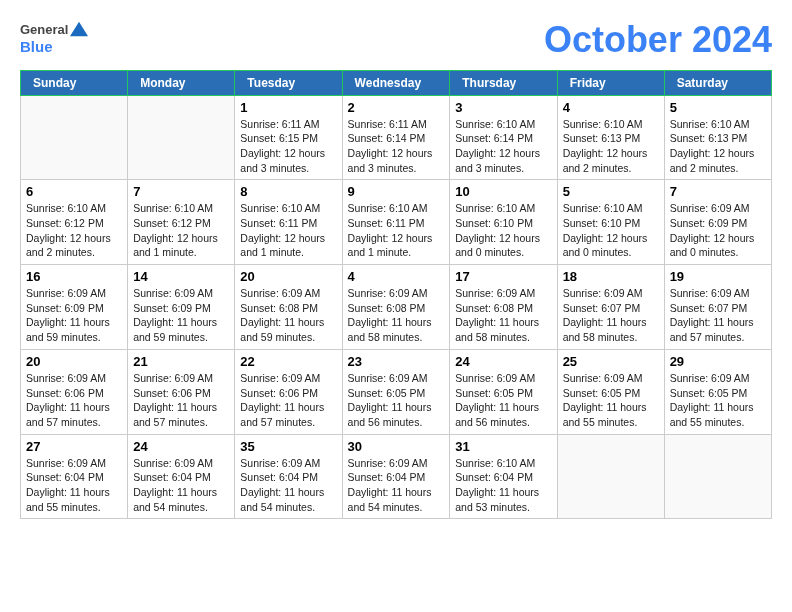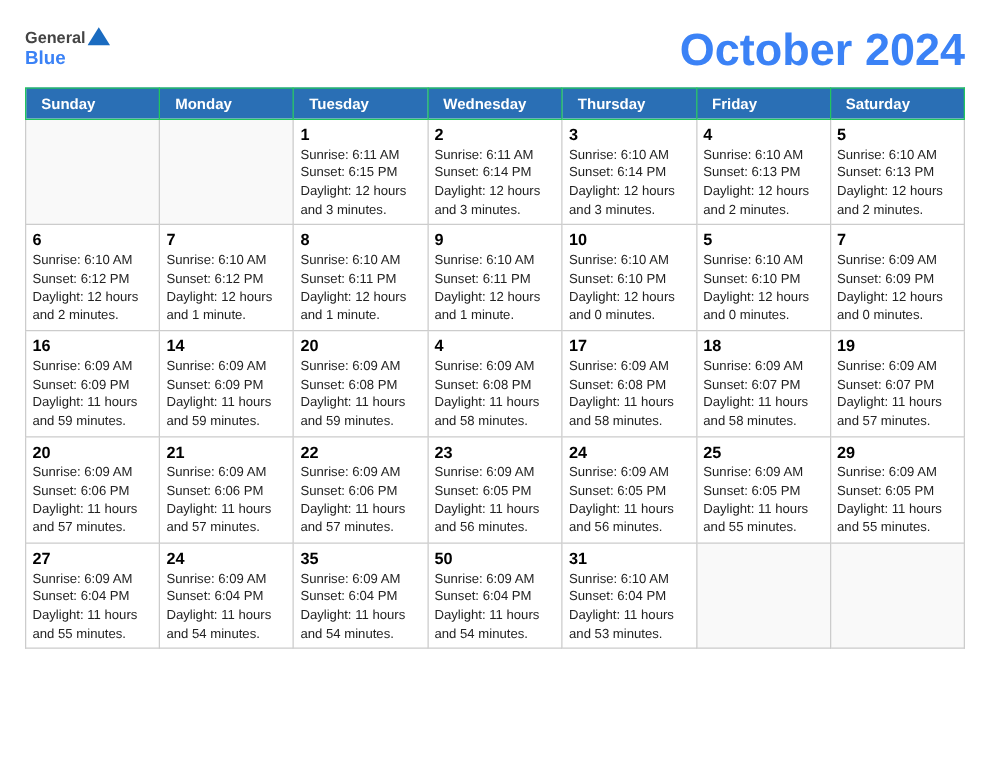--- a/index.html
+++ b/index.html
@@ -244,21 +244,21 @@
 Daylight: 11 hours
 and 55 minutes.</span></td>
         <td><span class="day-num">24</span><span class="cell-text" style="white-space: pre-wrap;">Sunrise: 6:09 AM
 Sunset: 6:04 PM
 Daylight: 11 hours
 and 54 minutes.</span></td>
         <td><span class="day-num">35</span><span class="cell-text" style="white-space: pre-wrap;">Sunrise: 6:09 AM
 Sunset: 6:04 PM
 Daylight: 11 hours
 and 54 minutes.</span></td>
-        <td><span class="day-num">50</span><span class="cell-text" style="white-space: pre-wrap;">Sunrise: 6:09 AM
+        <td><span class="day-num">30</span><span class="cell-text" style="white-space: pre-wrap;">Sunrise: 6:09 AM
 Sunset: 6:04 PM
 Daylight: 11 hours
 and 54 minutes.</span></td>
         <td><span class="day-num">31</span><span class="cell-text" style="white-space: pre-wrap;">Sunrise: 6:10 AM
 Sunset: 6:04 PM
 Daylight: 11 hours
 and 53 minutes.</span></td>
         <td class="empty"></td>
         <td class="empty"></td>
       </tr>

